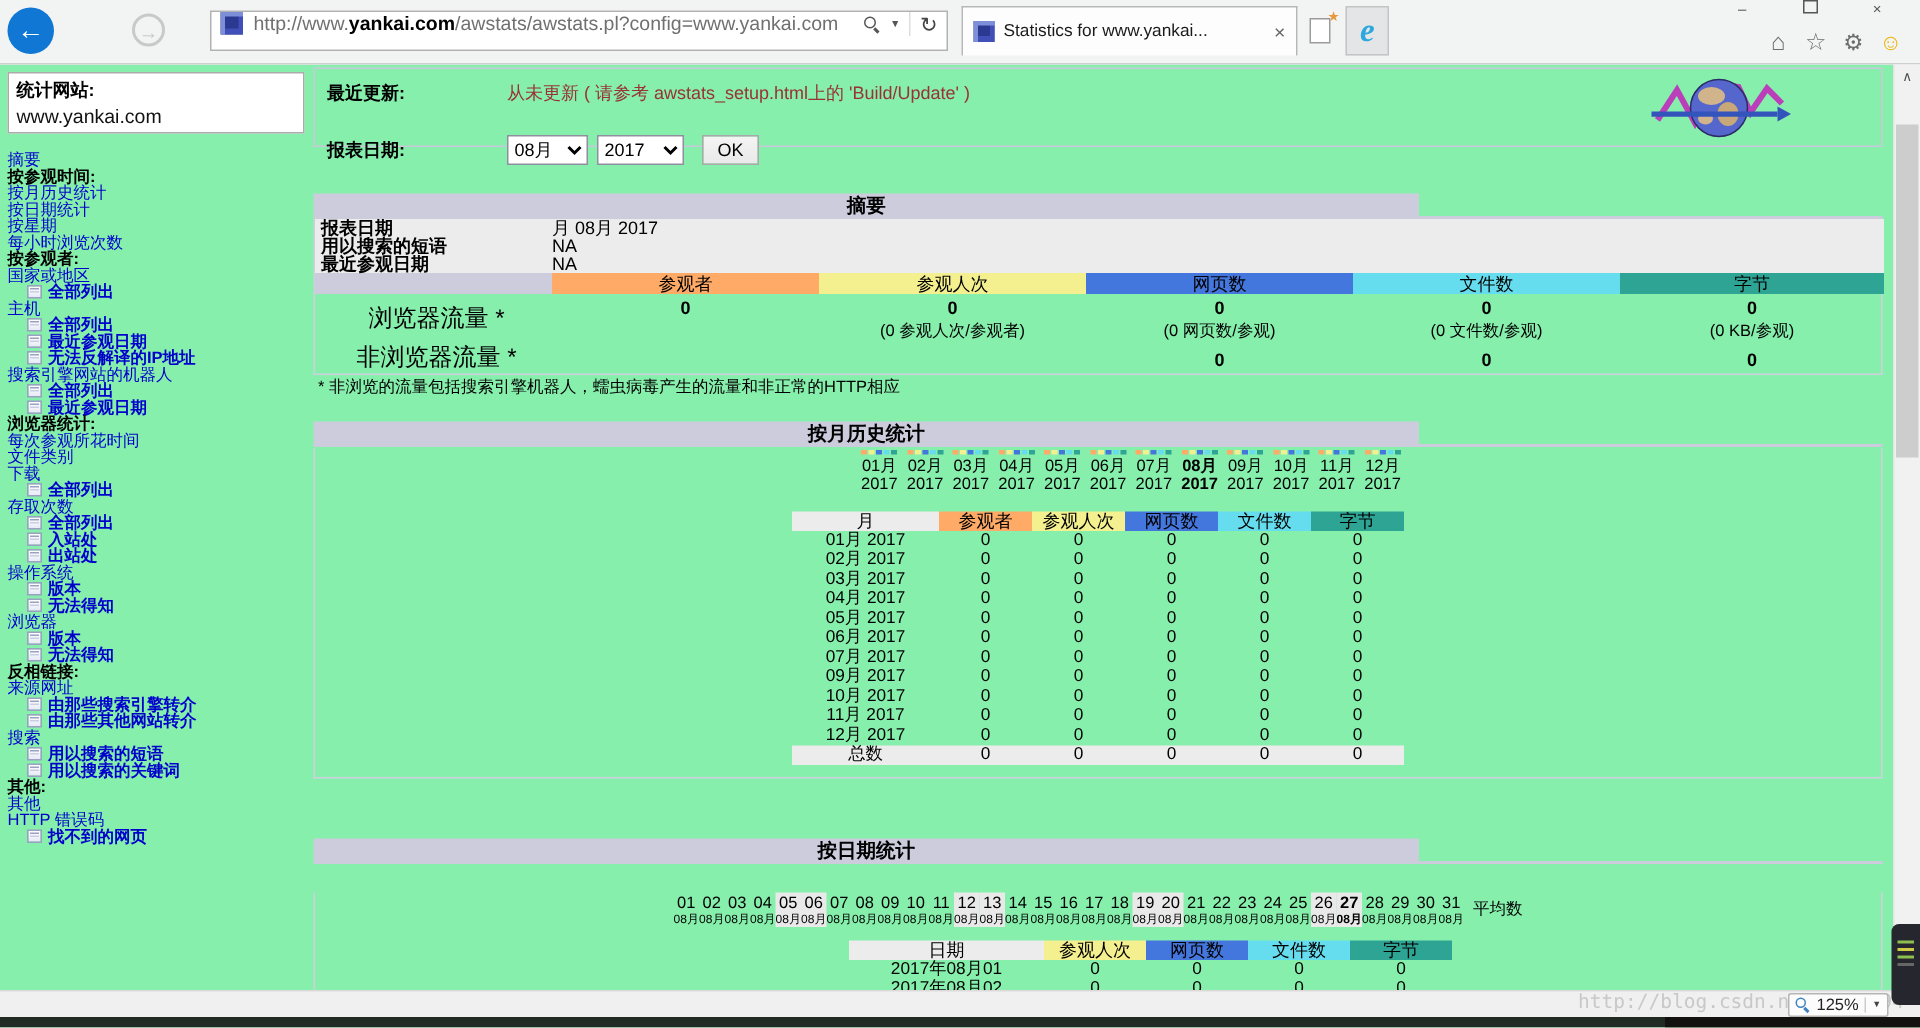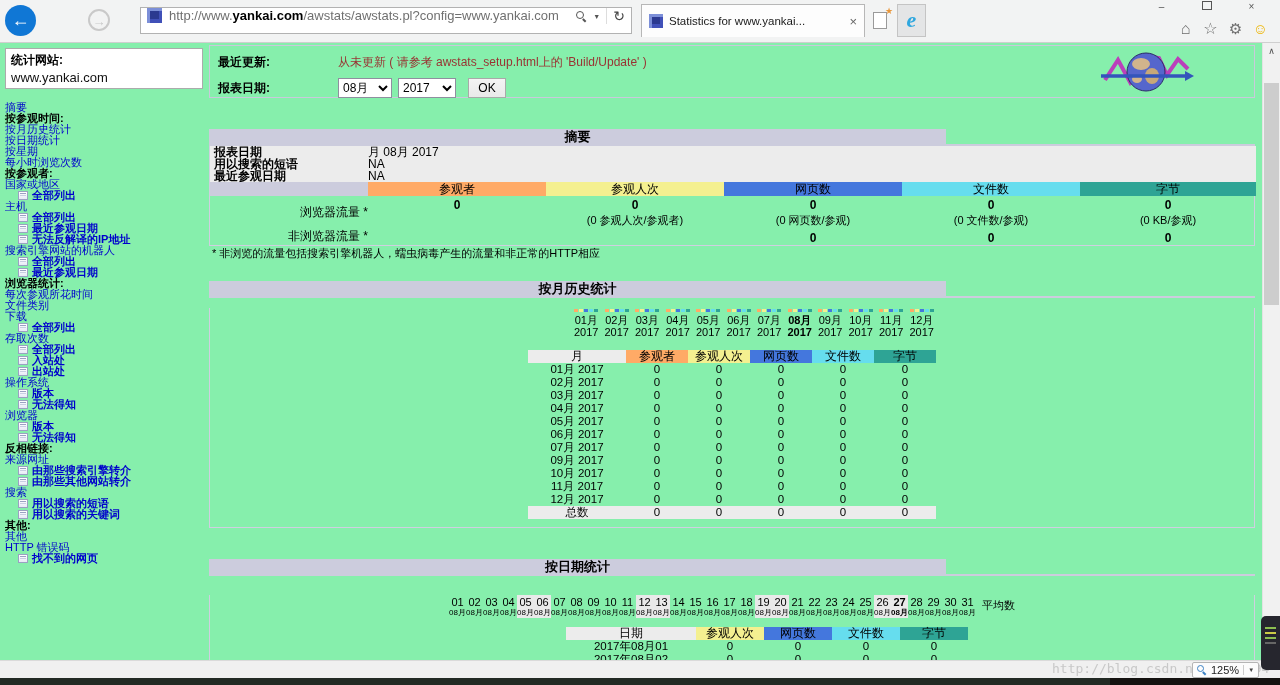--- a/index.html
+++ b/index.html
@@ -74,21 +74,21 @@
            background:linear-gradient(#FFF,#E7EAF6);margin-right:4px;vertical-align:-1px;}
   .subicon::before{content:"";display:block;margin:1px 1px 0;height:1px;background:#9AA1C2;}
   .subicon::after{content:"";display:block;margin:1px 1px 0;height:1px;background:#C9CEE2;}
 
   
   .main{position:absolute;left:209px;top:0;width:1048px;}
   .infobox{position:absolute;left:0;top:2px;width:1046px;height:53px;border:1px solid #C9C9DB;
            box-sizing:border-box;}
   .info-row{position:absolute;left:8px;font-size:12px;display:flex;align-items:center;}
   .info-row.r1{top:8px;}
-  .info-row.r2{top:32px;}
+  .info-row.r2{top:44px;}
   .info-label{display:inline-block;width:120px;font-weight:bold;color:#000;flex:none;}
   .lastupdate{color:#993333;}
   select.msel{height:20px;font-size:12px;border:1px solid #8F8F9F;background:#fff;margin-right:6px;}
   #month-select{width:54px;}
   #year-select{width:58px;}
   .okbtn{width:38px;height:20px;font-size:12px;border:1px solid #A9A9A9;
          background:linear-gradient(#F4F4F4,#E9E9E9);margin-left:6px;}
   .logo{position:absolute;right:60px;top:1px;}
 
   .section{position:absolute;left:0;width:1046px;}
@@ -102,29 +102,29 @@
 
   table{border-collapse:collapse;}
   .sumtable{width:100%;font-size:12px;table-layout:fixed;}
   .sumtable td{padding:0;}
   tr.inforow{background:#ECECEC;}
   tr.inforow td{height:12px;line-height:12px;font-size:12px;margin-top:6px;}
   td.sumlabel{font-weight:bold;padding-left:4px;}
   tr.sumheads td{height:14px;line-height:14px;text-align:center;font-size:12px;}
   td.blankhead{background:#CCCCDD;}
   tr.databrow td{vertical-align:top;text-align:center;}
-  tr.databrow td.rowlabel{text-align:right;padding-left:4px;vertical-align:middle;font-size:12px;}
+  tr.databrow td.rowlabel{text-align:center;padding-left:4px;vertical-align:middle;font-size:16px;}
   tr.brow{height:30px;}
   tr.nbrow{height:17px;}
   tr.nbrow td{vertical-align:middle;}
   .cell-main{font-weight:bold;font-size:12px;padding-top:2px;}
   .cell-sub{font-size:11px;padding-top:1px;}
   .footnote{font-size:11px;margin:0 0 0 3px;color:#000;}
 
-  .minichart{display:flex;margin:10px 0 0 361px;}
+  .minichart{display:flex;margin:1px 0 0 361px;}
   .mcell{width:30.5px;text-align:center;}
   .mcell.bold{font-weight:bold;}
   .mbars{display:flex;justify-content:center;gap:1px;height:4px;align-items:flex-end;margin-bottom:2px;}
   .mbar{width:4px;height:3px;display:inline-block;}
   .mnum,.myear{font-size:11px;line-height:12px;}
 
   .stats-table{font-size:11.5px;}
   .stats-table td{text-align:center;height:13px;line-height:13px;padding:0;}
   .stats-table tr.hrow td{font-size:12px;}
   td.grayhead{background:#ECECEC;}

